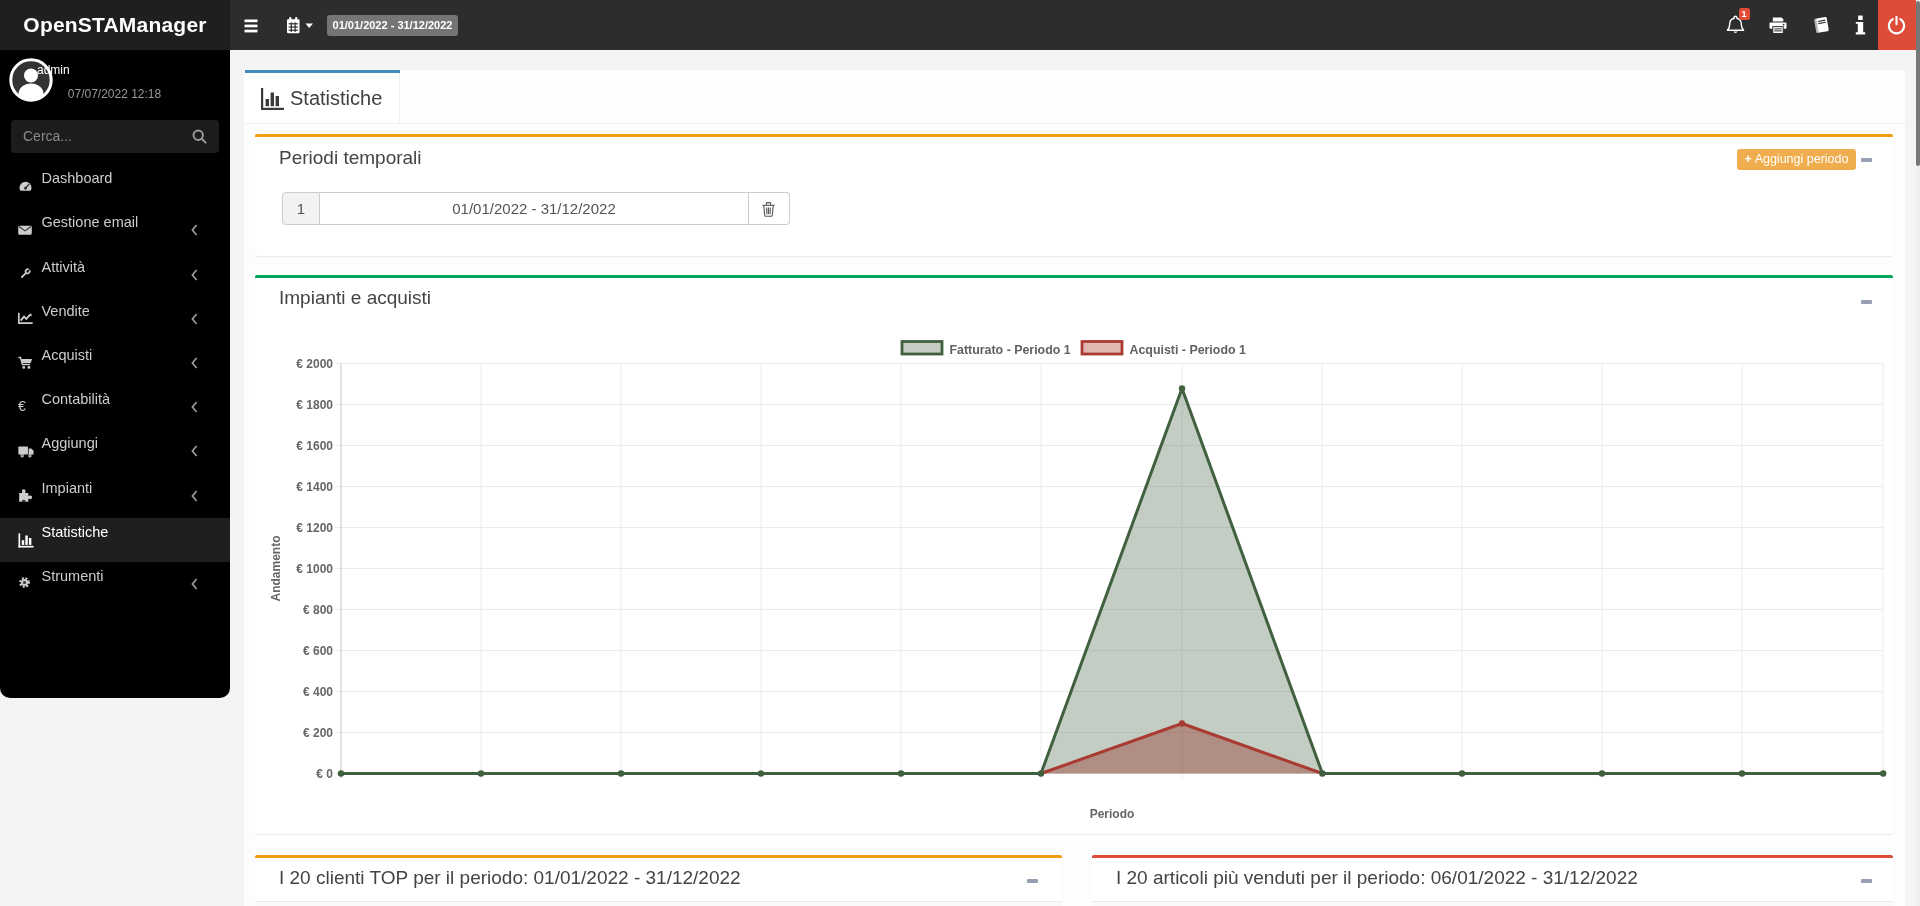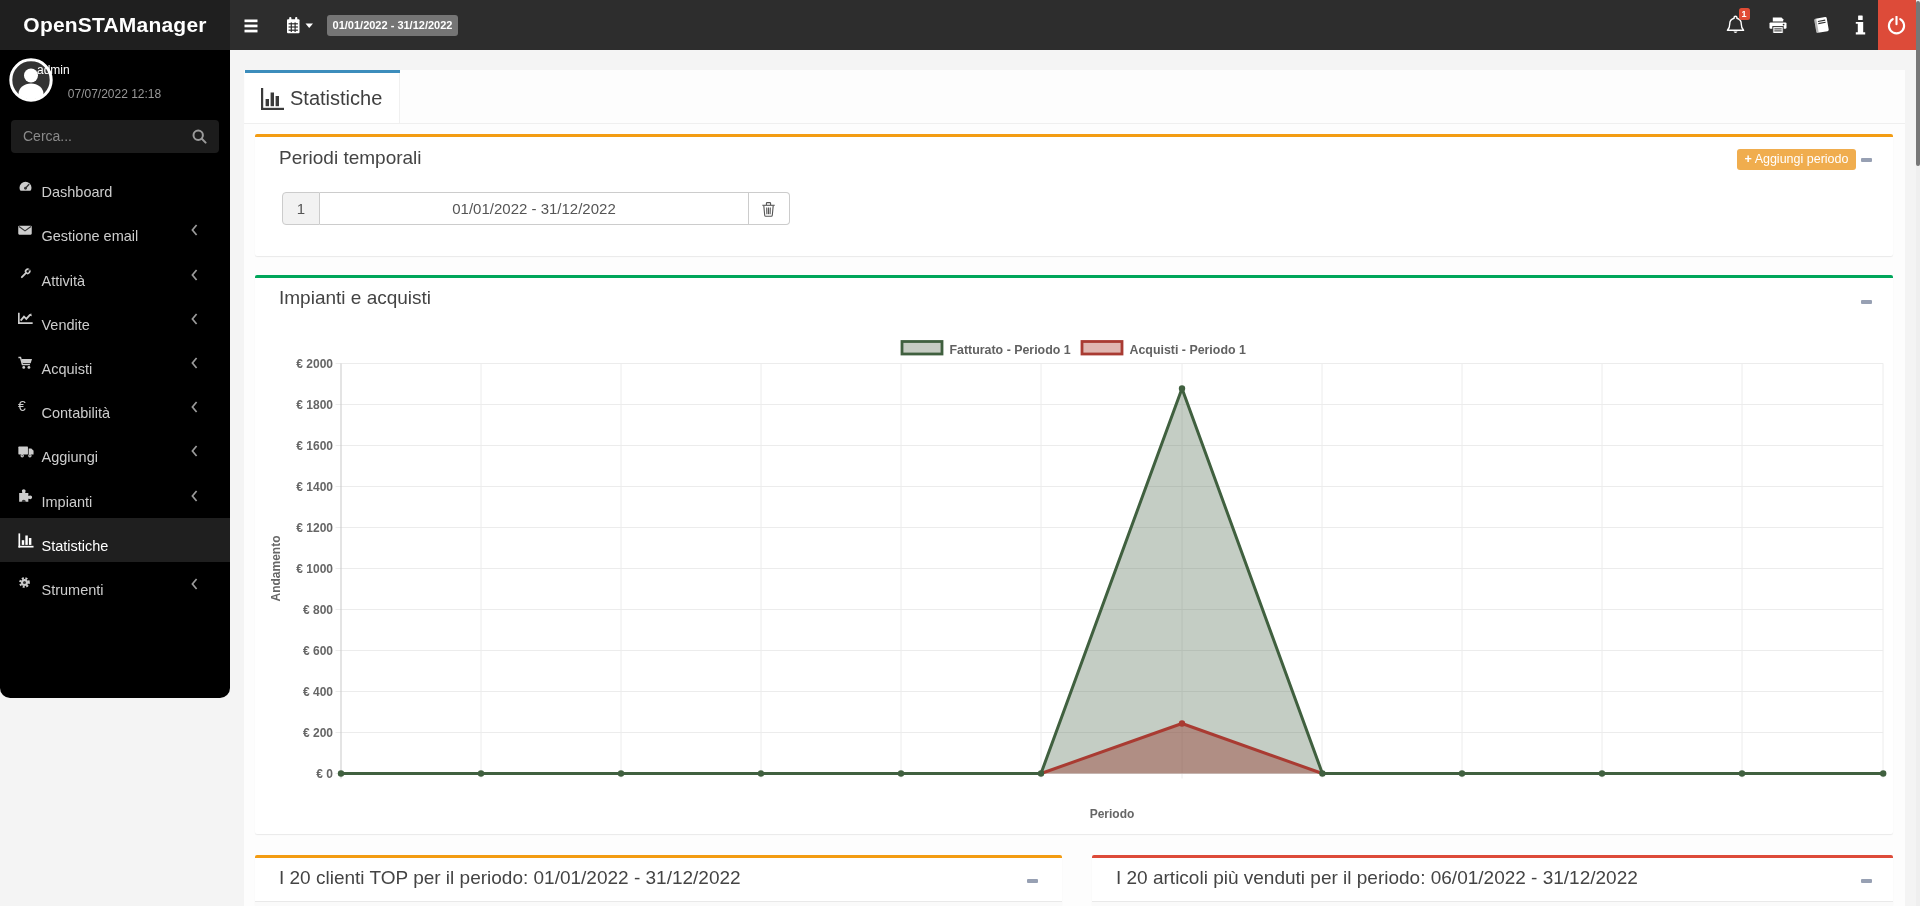--- a/index.html
+++ b/index.html
@@ -15,21 +15,21 @@
 
 #sidebar { left:0; top:0; width:230px; height:698px; background:#000000;border-radius:10px; }
 #logo { left:0; top:0; width:230px; height:50px; background:#1f1f1f; color:#fff; font-weight:bold; font-size:21px; text-align:center; line-height:49px; letter-spacing:0.2px; }
 #uname { left:37px; top:63px; width:155px; text-align:left; color:#fff; font-weight:normal; font-size:12px; }
 #udate { left:37px; top:87px; width:155px; text-align:center; color:#989898; font-size:12px; }
 #search { left:11px; top:120px; width:208px; height:33px; background:#1c1c1c; border-radius:4px; }
 #search .ph { position:absolute; left:12px; top:8px; color:#8a8a8a; font-size:14px; }
 #menu { left:0; top:164.3px; width:230px; }
 .mi { position:relative; height:44.2px; color:#cdcdcd; font-size:14.5px; }
 .mi .ic { position:absolute; left:18px; top:14.5px; width:17px; height:17px; }
-.mi .tx { position:absolute; left:41.5px; top:20px; white-space:nowrap; }
+.mi .tx { position:absolute; left:41.5px; top:6px; white-space:nowrap; }
 .mi .ch { position:absolute; left:191px; top:16px; }
 .mi.active { background:#1f1f1f; color:#fff; }
 
 
 #panel { left:244px; top:69.5px; width:1661px; height:836.5px; background:#fdfdfd; }
 #navline { left:244px; top:122.8px; width:1661px; height:1px; background:#efefef; }
 #tabactive { left:244.5px; top:73px; width:155.5px; height:50px; background:#fff; border-right:1px solid #f0f0f0; }
 
 #tabblue { left:244.5px; top:69.5px; width:155.5px; height:3.5px; background:#3c8dbc; }
 #tabtext { left:290px; top:87px; font-size:20px; color:#3f3f3f; }

